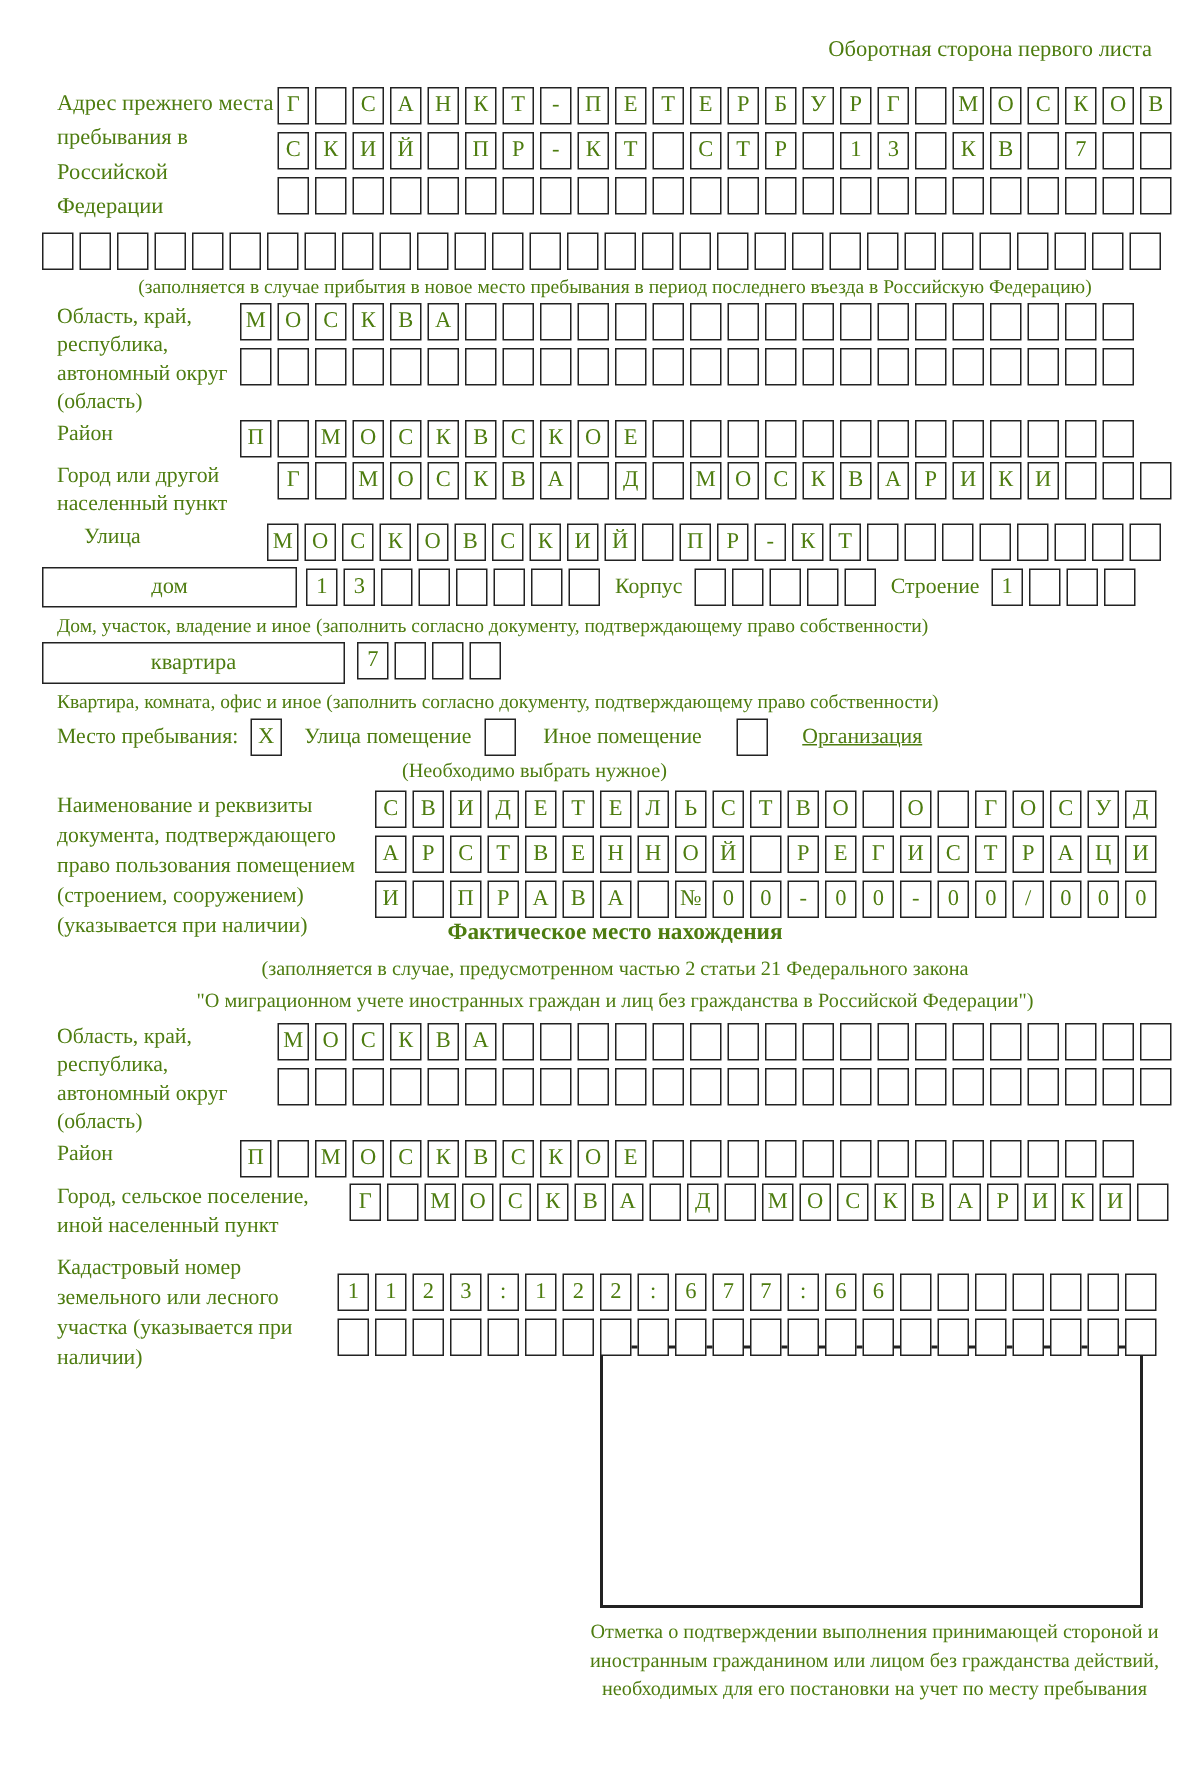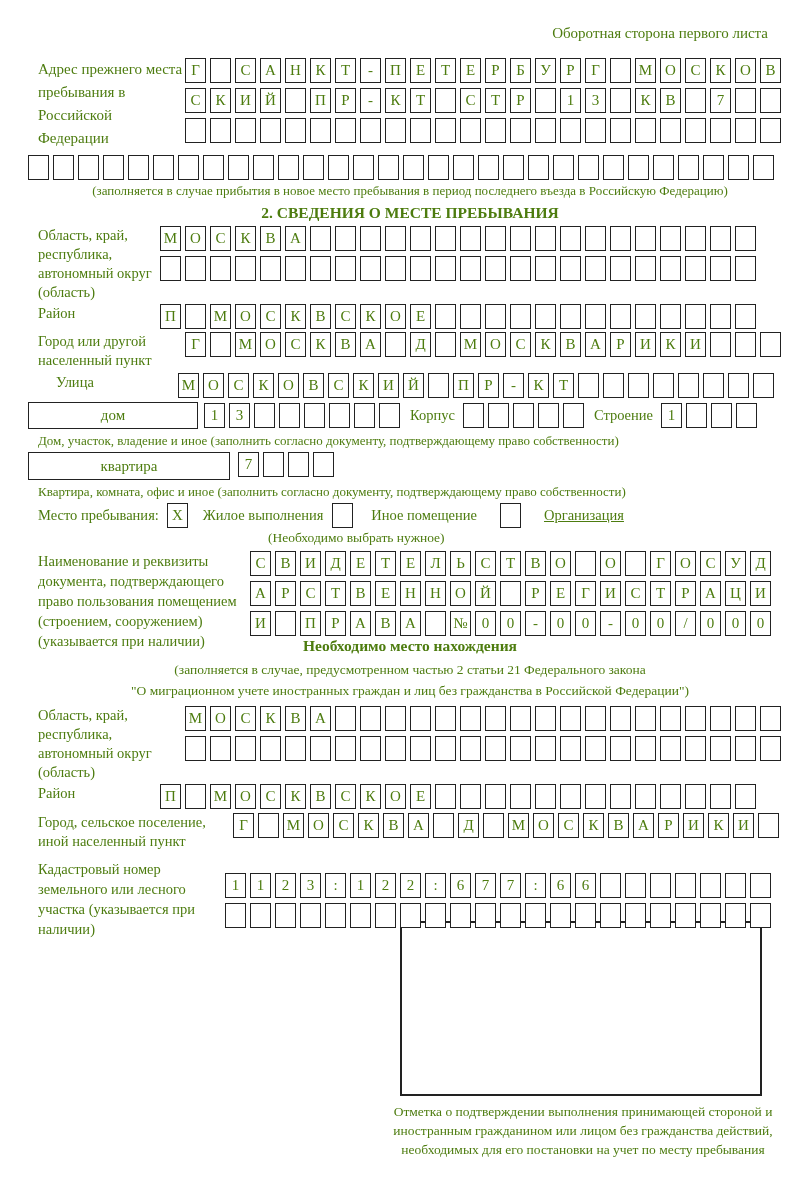--- a/index.html
+++ b/index.html
@@ -219,21 +219,20 @@
       <div class="cell"></div>
       <div class="cell"></div>
       <div class="cell"></div>
       <div class="cell"></div>
       <div class="cell"></div>
       <div class="cell"></div>
       <div class="cell"></div>
     </div>
   <div class="center-note">(заполняется в случае прибытия в новое место пребывания в период последнего въезда в Российскую Федерацию)</div>
 
-  <div class="sec-title">2. СВЕДЕНИЯ О МЕСТЕ ПРЕБЫВАНИЯ</div>
 
   <div class="frow region-block">
     <div class="flabel w132">Область, край, республика, автономный округ (область)</div>
     <div class="rows-col">
       <div class="cells">
           <div class="cell">М</div>
           <div class="cell">О</div>
           <div class="cell">С</div>
           <div class="cell">К</div>
           <div class="cell">В</div>
@@ -413,21 +412,21 @@
         <div class="cell"></div>
         <div class="cell"></div>
         <div class="cell"></div>
       </div>
   </div>
   <div class="small-note">Квартира, комната, офис и иное (заполнить согласно документу, подтверждающему право собственности)</div>
 
   <div class="frow stay-row">
     <div class="stay-label">Место пребывания:</div>
     <div class="cell">X</div>
-    <div class="stay-opt-lbl gap15">Жилое выполнения</div>
+    <div class="stay-opt-lbl gap15">Улица помещение</div>
     <div class="cell gap9"></div>
     <div class="stay-opt-lbl gap18">Иное помещение</div>
     <div class="cell gap23"></div>
     <div class="stay-opt-lbl gap23">Организация</div>
   </div>
   <div class="stay-note">(Необходимо выбрать нужное)</div>
 
   <div class="frow doc-block">
     <div class="flabel doc-label">Наименование и реквизиты документа, подтверждающего право пользования помещением (строением, сооружением) (указывается при наличии)</div>
     <div class="rows-col">
@@ -496,21 +495,21 @@
           <div class="cell">0</div>
           <div class="cell">0</div>
           <div class="cell">/</div>
           <div class="cell">0</div>
           <div class="cell">0</div>
           <div class="cell">0</div>
         </div>
     </div>
   </div>
 
-  <div class="actual-title">Необходимо место нахождения</div>
+  <div class="actual-title">Фактическое место нахождения</div>
   <div class="fnote fnote1">(заполняется в случае, предусмотренном частью 2 статьи 21 Федерального закона</div>
   <div class="fnote fnote2">"О миграционном учете иностранных граждан и лиц без гражданства в Российской Федерации")</div>
 
   <div class="frow fregion-block">
     <div class="flabel w157">Область, край, республика, автономный округ (область)</div>
     <div class="rows-col">
       <div class="cells">
           <div class="cell">М</div>
           <div class="cell">О</div>
           <div class="cell">С</div>

